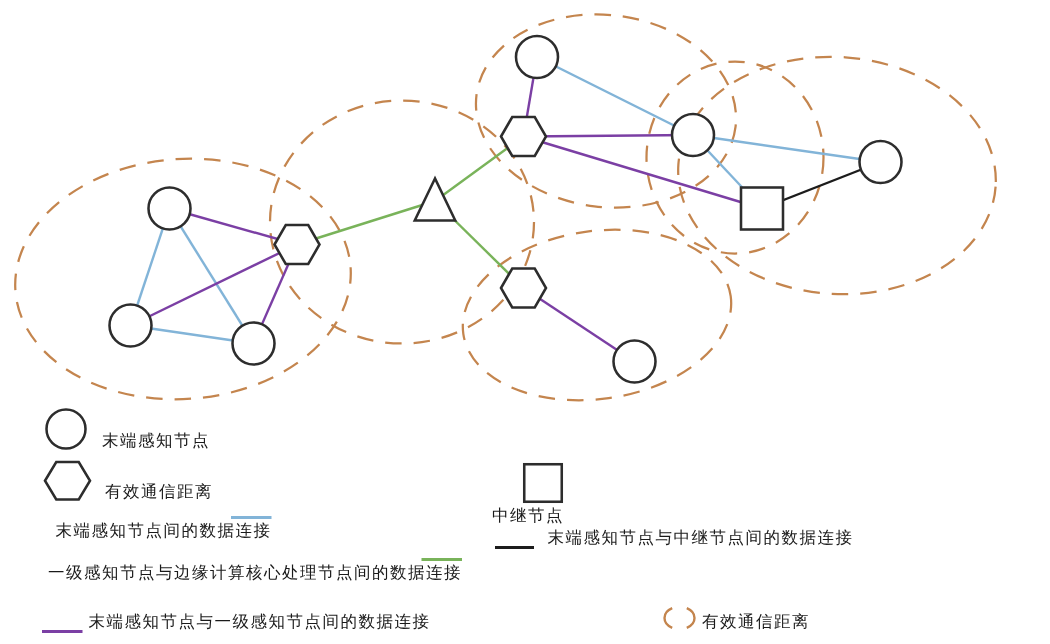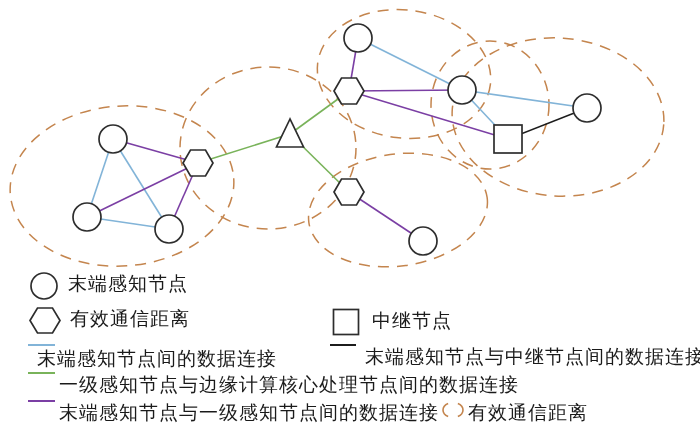--- a/index.html
+++ b/index.html
@@ -1,21 +1,21 @@
 <!DOCTYPE html>
 <html><head>
 <meta charset="utf-8">
 <style>
   html,body{margin:0;padding:0;background:#fff;}
   .canvas{position:relative;width:700px;height:429px;background:#ffffff;overflow:hidden;
           font-family:"Liberation Serif", serif;color:#1a1a1a;}
   #diagram{position:absolute;left:0;top:0;}
   .shape{fill:#ffffff;stroke:#2d2d2d;stroke-width:1.7;}
-  .legend-item{position:absolute;display:flex;align-items:flex-start;white-space:nowrap;
-               font-size:19px;letter-spacing:1px;}
+  .legend-item{position:absolute;display:flex;align-items:flex-end;white-space:nowrap;
+               font-size:11px;letter-spacing:1px;}
   .legend-item .lbl{display:inline-block;}
   .swatch{height:2px;width:27px;flex:0 0 auto;}
   .range-ic{flex:0 0 auto;}
 </style>
 </head>
 <body>
 
 <div class="canvas">
 
   <svg id="diagram" width="700" height="429" viewBox="0 0 700 429">
@@ -64,38 +64,38 @@
   </div>
 
   <div class="legend-item" style="left:28px;top:306px;">
     <svg width="34" height="29">
       <polygon class="shape" points="2,14.5 9.5,2 24.5,2 32,14.5 24.5,27 9.5,27"></polygon>
     </svg>
     <span class="lbl" style="margin-left:8px">有效通信距离</span>
   </div>
 
 
-  <div class="legend-item" style="left:332px;top:308px;">
+  <div class="legend-item" style="left:316px;top:308px;flex-direction:column;">
     <svg width="28" height="28">
       <rect class="shape" x="1.5" y="1.5" width="25" height="25"></rect>
     </svg>
     <span class="lbl" style="margin-left:12px">中继节点</span>
   </div>
 
   <div class="legend-item" style="left:28px;top:344px;height:22px;flex-direction:column;">
     <span class="swatch" style="background-color: rgb(130, 180, 216);"></span>
     <span class="lbl" style="margin-left:9px">末端感知节点间的数据连接</span>
   </div>
 
   <div class="legend-item" style="left:330px;top:344px;height:22px;font-family:Liberation Serif, serif;">
     <span class="swatch" style="width: 26px; background-color: rgb(28, 28, 28);"></span>
     <span class="lbl" style="margin-left:9px">末端感知节点与中继节点间的数据连接</span>
   </div>
 
-  <div class="legend-item" style="left:28px;top:372px;height:22px;">
+  <div class="legend-item" style="left:28px;top:372px;height:22px;flex-direction:column;">
     <span class="swatch" style="background-color: rgb(121, 179, 90);"></span>
     <span class="lbl" style="margin-left:4px">一级感知节点与边缘计算核心处理节点间的数据连接</span>
   </div>
 
   <div class="legend-item" style="left:28px;top:400px;height:22px;">
     <span class="swatch" style="background-color: rgb(123, 63, 164);"></span>
     <span class="lbl" style="margin-left:4px">末端感知节点与一级感知节点间的数据连接</span>
   </div>
 
   <div class="legend-item" style="left:441px;top:400px;height:22px;">

